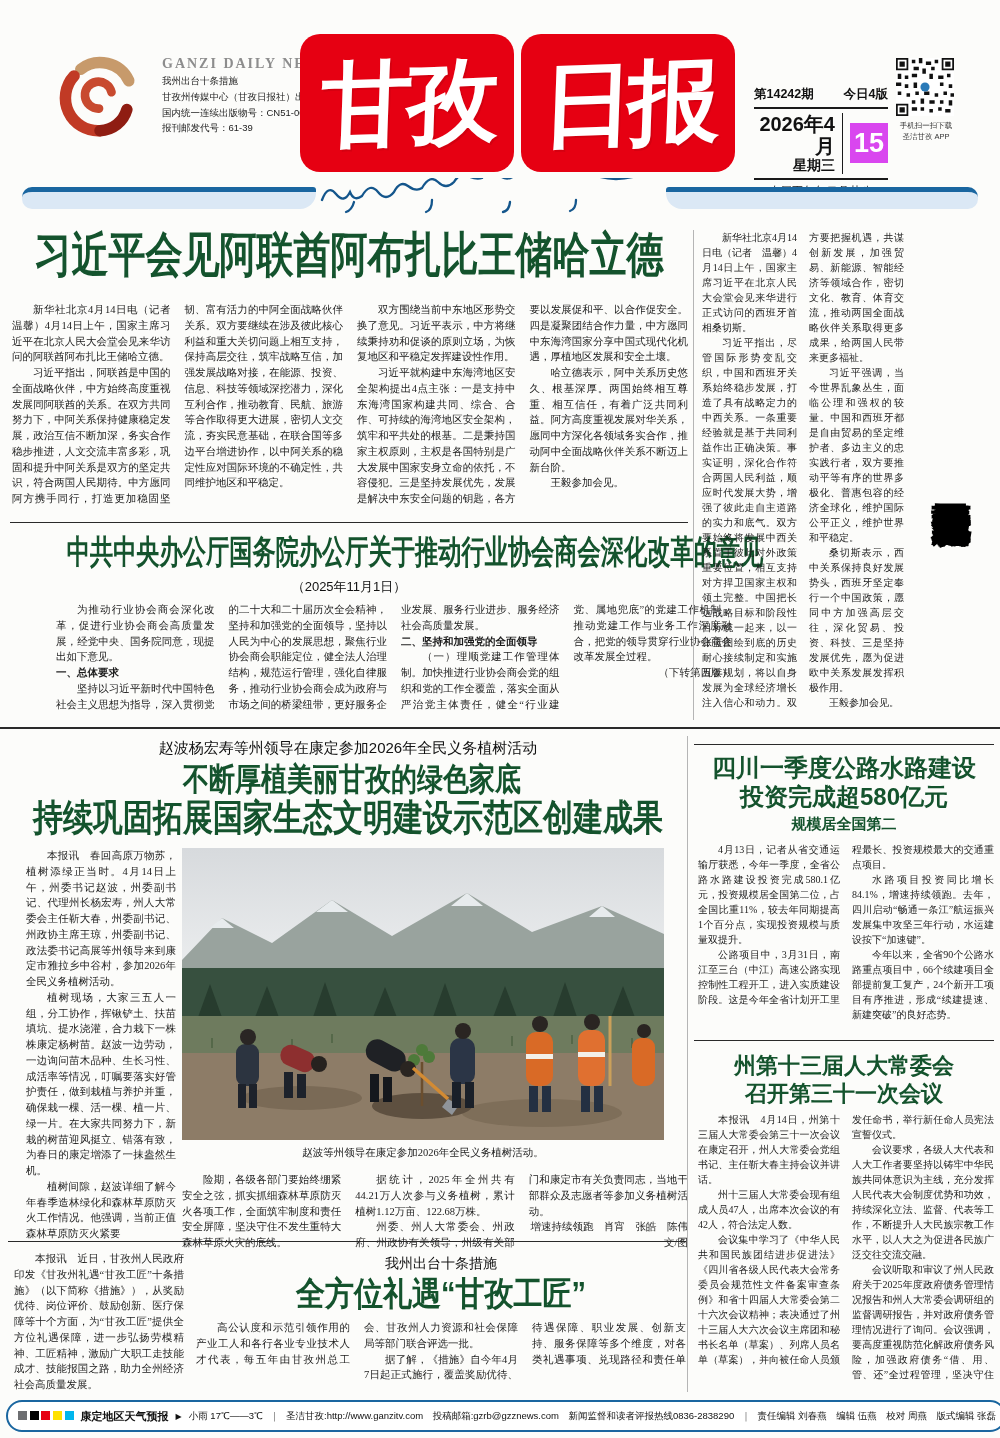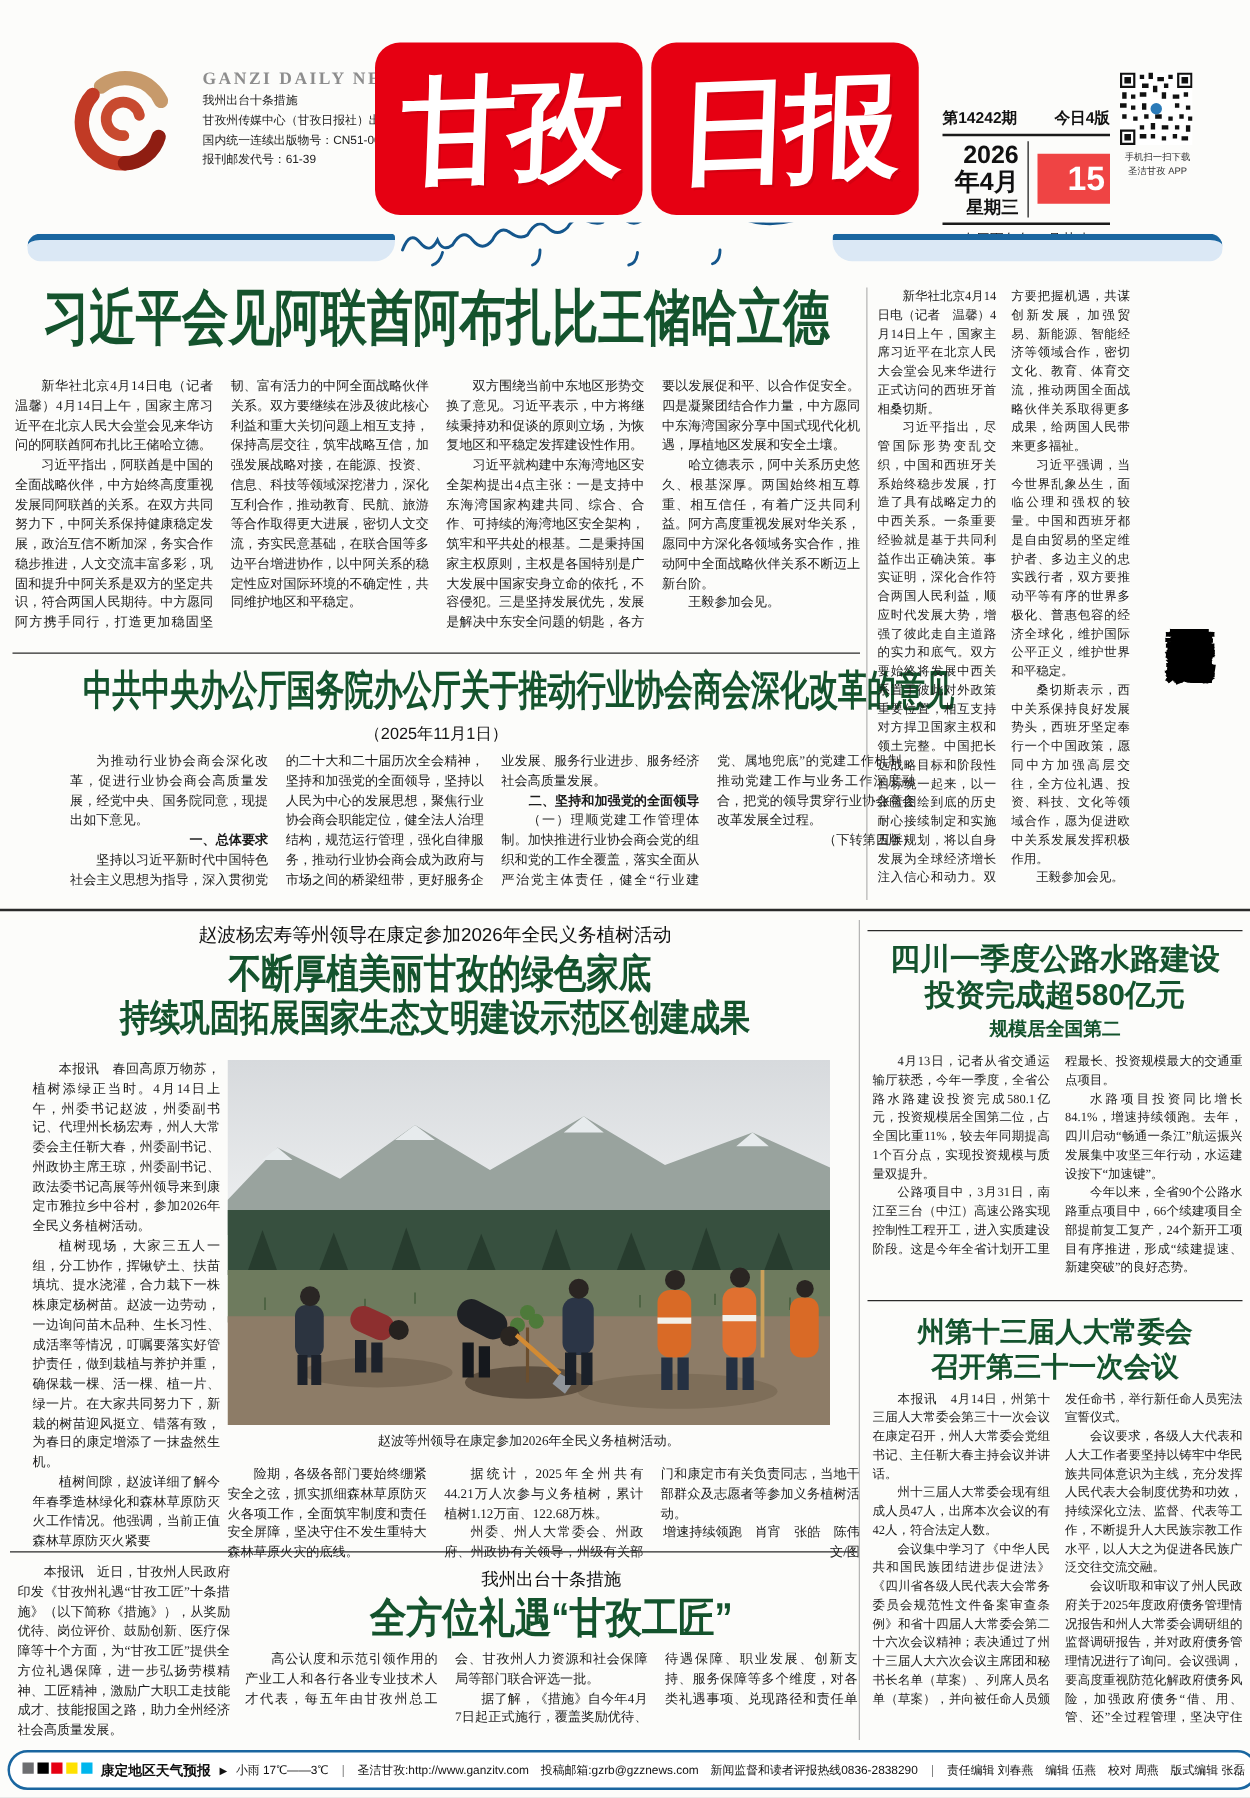--- a/index.html
+++ b/index.html
@@ -16,22 +16,22 @@
   .red-block{width:214px;height:138px;border-radius:20px;background:#e60012;display:flex;align-items:center;justify-content:center;}
   .red-block span{color:#fff;font-family:"DejaVu Serif",serif;font-weight:900;font-size:92px;line-height:1;
                   letter-spacing:-6px;transform:rotate(-2deg) skewX(-4deg);text-shadow:2px 2px 0 rgba(0,0,0,.08);}
   .dateinfo{left:754px;top:62px;width:134px;margin-top:24px;}
   .issue-row{display:flex;justify-content:space-between;font-size:12.5px;font-weight:bold;}
   .mh-rule{height:2px;background:#1a1a1a;margin:4px 0;}
   .daterow{display:flex;align-items:center;justify-content:center;}
   .datetxt{flex:1;text-align:right;padding-right:7px;border-right:1.5px solid #1a1a1a;}
   .d1{font-size:20px;font-weight:900;line-height:1.1;}
   .d2{font-size:14px;font-weight:bold;line-height:1.2;}
-  .daybox{width:38px;height:40px;background:#ef4444;color:#fff;font-size:27px;font-weight:900;
-          display:flex;align-items:center;justify-content:center;margin-left:7px;padding-left:20px;}
+  .daybox{width:38px;height:40px;background:#d946ef;color:#fff;font-size:27px;font-weight:900;
+          display:flex;align-items:center;justify-content:center;margin-left:7px;}
   .lunar{font-size:10.5px;text-align:center;letter-spacing:1px;}
   .qr{left:896px;top:58px;width:58px;height:58px;}
   .qrcap{left:886px;top:120px;width:80px;font-size:7.5px;line-height:1.5;text-align:center;color:#333;}
 
   
   .bandseg{position:absolute;height:17px;background:#dbe8f5;border-top:5px solid #1a66a0;}
   .seg-l{left:22px;top:187px;width:294px;border-radius:10px 3px 16px 10px;}
   .seg-r{left:666px;top:187px;width:312px;border-radius:3px 10px 10px 16px;}
   .tibetan{left:314px;top:178px;width:356px;height:38px;}
 
@@ -42,21 +42,21 @@
   
   .hl{position:absolute;text-align:center;font-weight:900;color:#14532d;white-space:nowrap;}
   .sy{display:inline-block;transform:scaleY(1.3);transform-origin:center;}
   .sy2{display:inline-block;transform:scale(0.86,1.22);transform-origin:center;}
   .kicker{position:absolute;text-align:center;color:#111;}
 
   
   .bt{position:absolute;font-family:"Liberation Serif",serif;font-size:10.5px;line-height:1.5;
       text-align:justify;color:#1c1c1c;overflow:hidden;}
   .bt p{margin:0;text-indent:2em;}
-  .bt p.ah{font-weight:bold;text-indent:0;text-align:right;}
+  .bt p.ah{font-weight:bold;text-indent:0;text-align:left;}
   .bt p.src{text-align:right;text-indent:0;}
   .fs10{font-size:10px;}
   .cols4{column-count:4;column-gap:14px;}
   .cols3{column-count:3;column-gap:14px;}
   .cols2{column-count:2;column-gap:12px;}
 
   .vhead{position:absolute;left:906px;top:228px;width:92px;height:492px;writing-mode:vertical-rl;
          font-weight:900;font-size:40px;text-align:center;line-height:92px;color:#000;}
 
   .caption{position:absolute;font-family:"Liberation Serif",serif;font-size:10.5px;color:#222;text-align:center;}
@@ -172,32 +172,32 @@
       <p class="ah">二、坚持和加强党的全面领导</p>
       <p>（一）理顺党建工作管理体制。加快推进行业协会商会党的组织和党的工作全覆盖，落实全面从严治党主体责任，健全“行业建党、属地兜底”的党建工作机制，推动党建工作与业务工作深度融合，把党的领导贯穿行业协会商会改革发展全过程。</p>
       <p class="src">（下转第四版）</p>
     </div>
 
   <div class="vline" style="left:693px;top:230px;height:490px;"></div>
   <div class="bt cols2 fs10" style="left:702px;top:230px;width:202px;height:490px;">
       <p>新华社北京4月14日电（记者　温馨）4月14日上午，国家主席习近平在北京人民大会堂会见来华进行正式访问的西班牙首相桑切斯。</p>
       <p>习近平指出，尽管国际形势变乱交织，中国和西班牙关系始终稳步发展，打造了具有战略定力的中西关系。一条重要经验就是基于共同利益作出正确决策。事实证明，深化合作符合两国人民利益，顺应时代发展大势，增强了彼此走自主道路的实力和底气。双方要始终将发展中西关系置于彼此对外政策重要位置，相互支持对方捍卫国家主权和领土完整。中国把长远战略目标和阶段性目标统一起来，以一张蓝图绘到底的历史耐心接续制定和实施五年规划，将以自身发展为全球经济增长注入信心和动力。双方要把握机遇，共谋创新发展，加强贸易、新能源、智能经济等领域合作，密切文化、教育、体育交流，推动两国全面战略伙伴关系取得更多成果，给两国人民带来更多福祉。</p>
       <p>习近平强调，当今世界乱象丛生，面临公理和强权的较量。中国和西班牙都是自由贸易的坚定维护者、多边主义的忠实践行者，双方要推动平等有序的世界多极化、普惠包容的经济全球化，维护国际公平正义，维护世界和平稳定。</p>
-      <p>桑切斯表示，西中关系保持良好发展势头，西班牙坚定奉行一个中国政策，愿同中方加强高层交往，全方位礼遇、投资、科技、文化等领域合作，愿为促进欧中关系发展发挥积极作用。</p>
+      <p>桑切斯表示，西中关系保持良好发展势头，西班牙坚定奉行一个中国政策，愿同中方加强高层交往，深化贸易、投资、科技、三是坚持发展优先，愿为促进欧中关系发展发挥积极作用。</p>
       <p>王毅参加会见。</p>
     </div>
   <div class="vhead">习近平会见西班牙首相桑切斯</div>
 
   <div class="hline" style="left:0;top:727px;width:1000px;height:2px;"></div>
 
   <div class="kicker" style="left:20px;top:739px;width:656px;font-size:15px;">赵波杨宏寿等州领导在康定参加2026年全民义务植树活动</div>
   <div class="hl" style="left:24px;top:762px;width:656px;font-size:26px;">
     <span class="sy" style="transform:scaleY(1.22);">不断厚植美丽甘孜的绿色家底</span>
   </div>
-  <div class="hl" style="left:20px;top:798px;width:656px;font-size:24px;">
+  <div class="hl" style="left:20px;top:798px;width:656px;font-size:30px;">
     <span class="sy" style="transform:scaleY(1.22);">持续巩固拓展国家生态文明建设示范区创建成果</span>
   </div>
 
   <div class="bt" style="left:26px;top:848px;width:150px;height:410px;">
       <p>本报讯　春回高原万物苏，植树添绿正当时。4月14日上午，州委书记赵波，州委副书记、代理州长杨宏寿，州人大常委会主任靳大春，州委副书记、州政协主席王琼，州委副书记、政法委书记高展等州领导来到康定市雅拉乡中谷村，参加2026年全民义务植树活动。</p>
       <p>植树现场，大家三五人一组，分工协作，挥锹铲土、扶苗填坑、提水浇灌，合力栽下一株株康定杨树苗。赵波一边劳动，一边询问苗木品种、生长习性、成活率等情况，叮嘱要落实好管护责任，做到栽植与养护并重，确保栽一棵、活一棵、植一片、绿一片。在大家共同努力下，新栽的树苗迎风挺立、错落有致，为春日的康定增添了一抹盎然生机。</p>
       <p>植树间隙，赵波详细了解今年春季造林绿化和森林草原防灭火工作情况。他强调，当前正值森林草原防灭火紧要</p>
     </div>
 
   <svg class="abs" style="left:182px;top:848px;" width="482" height="292" viewBox="0 0 482 292">

